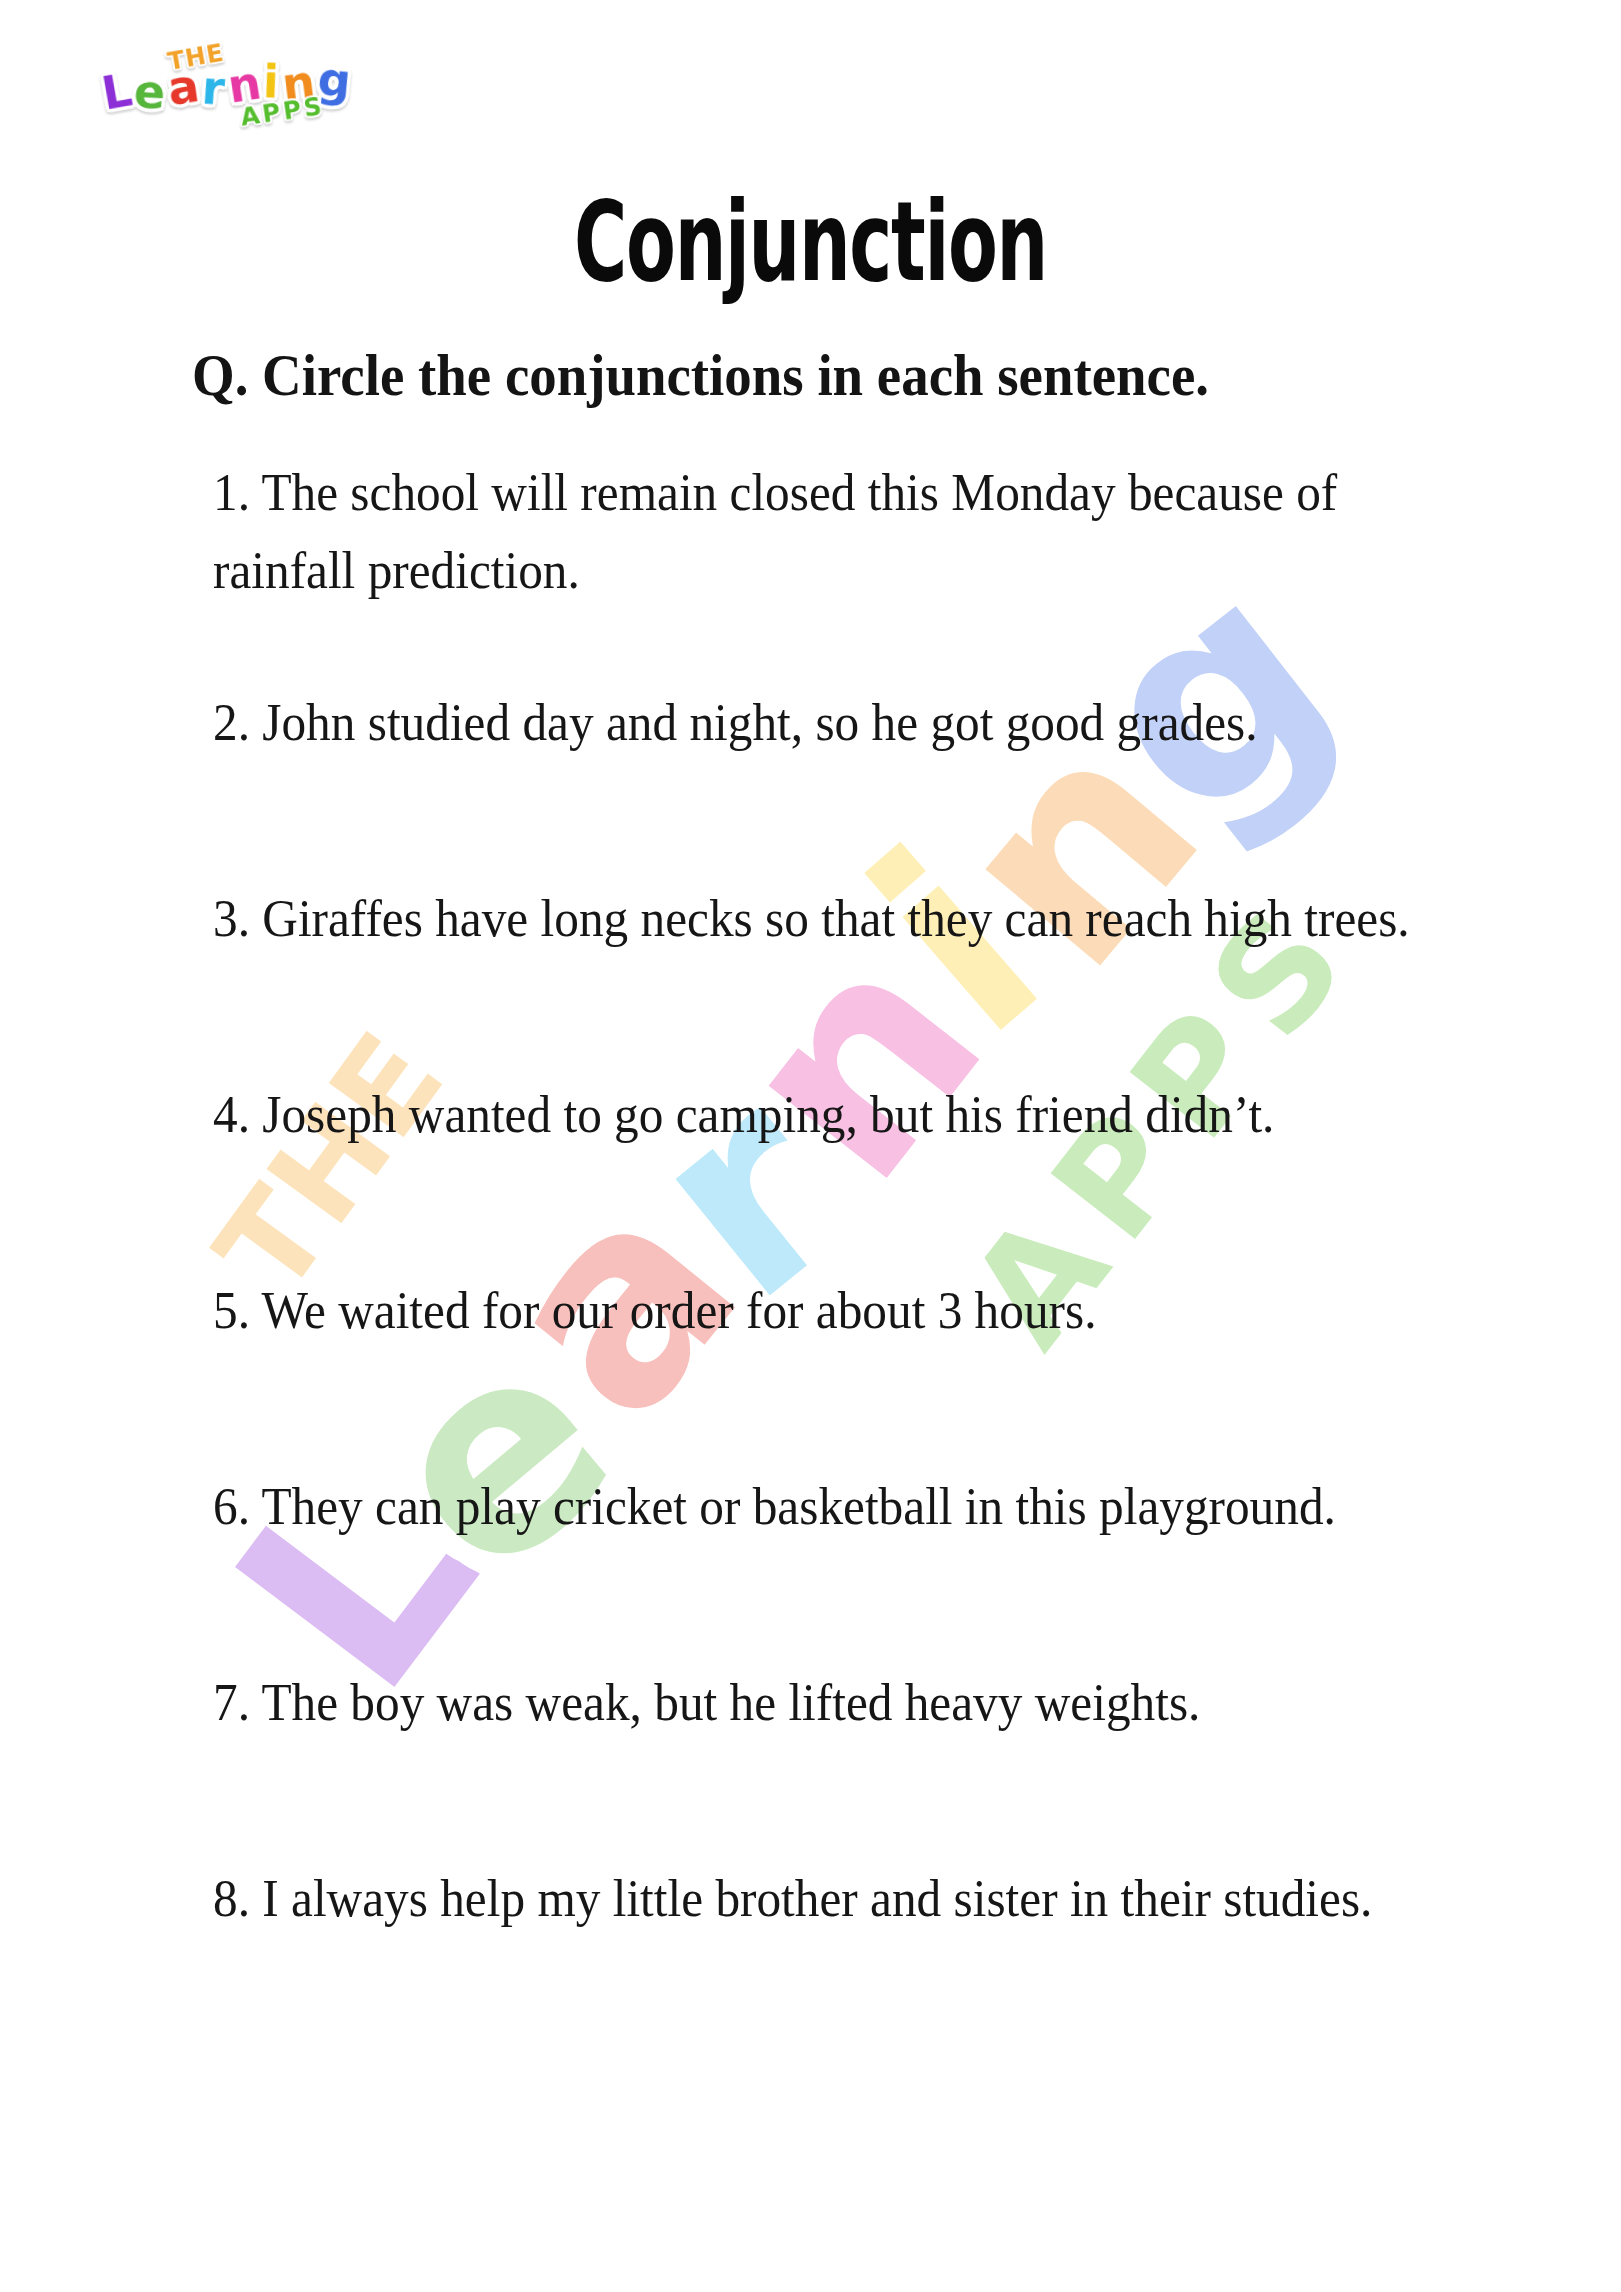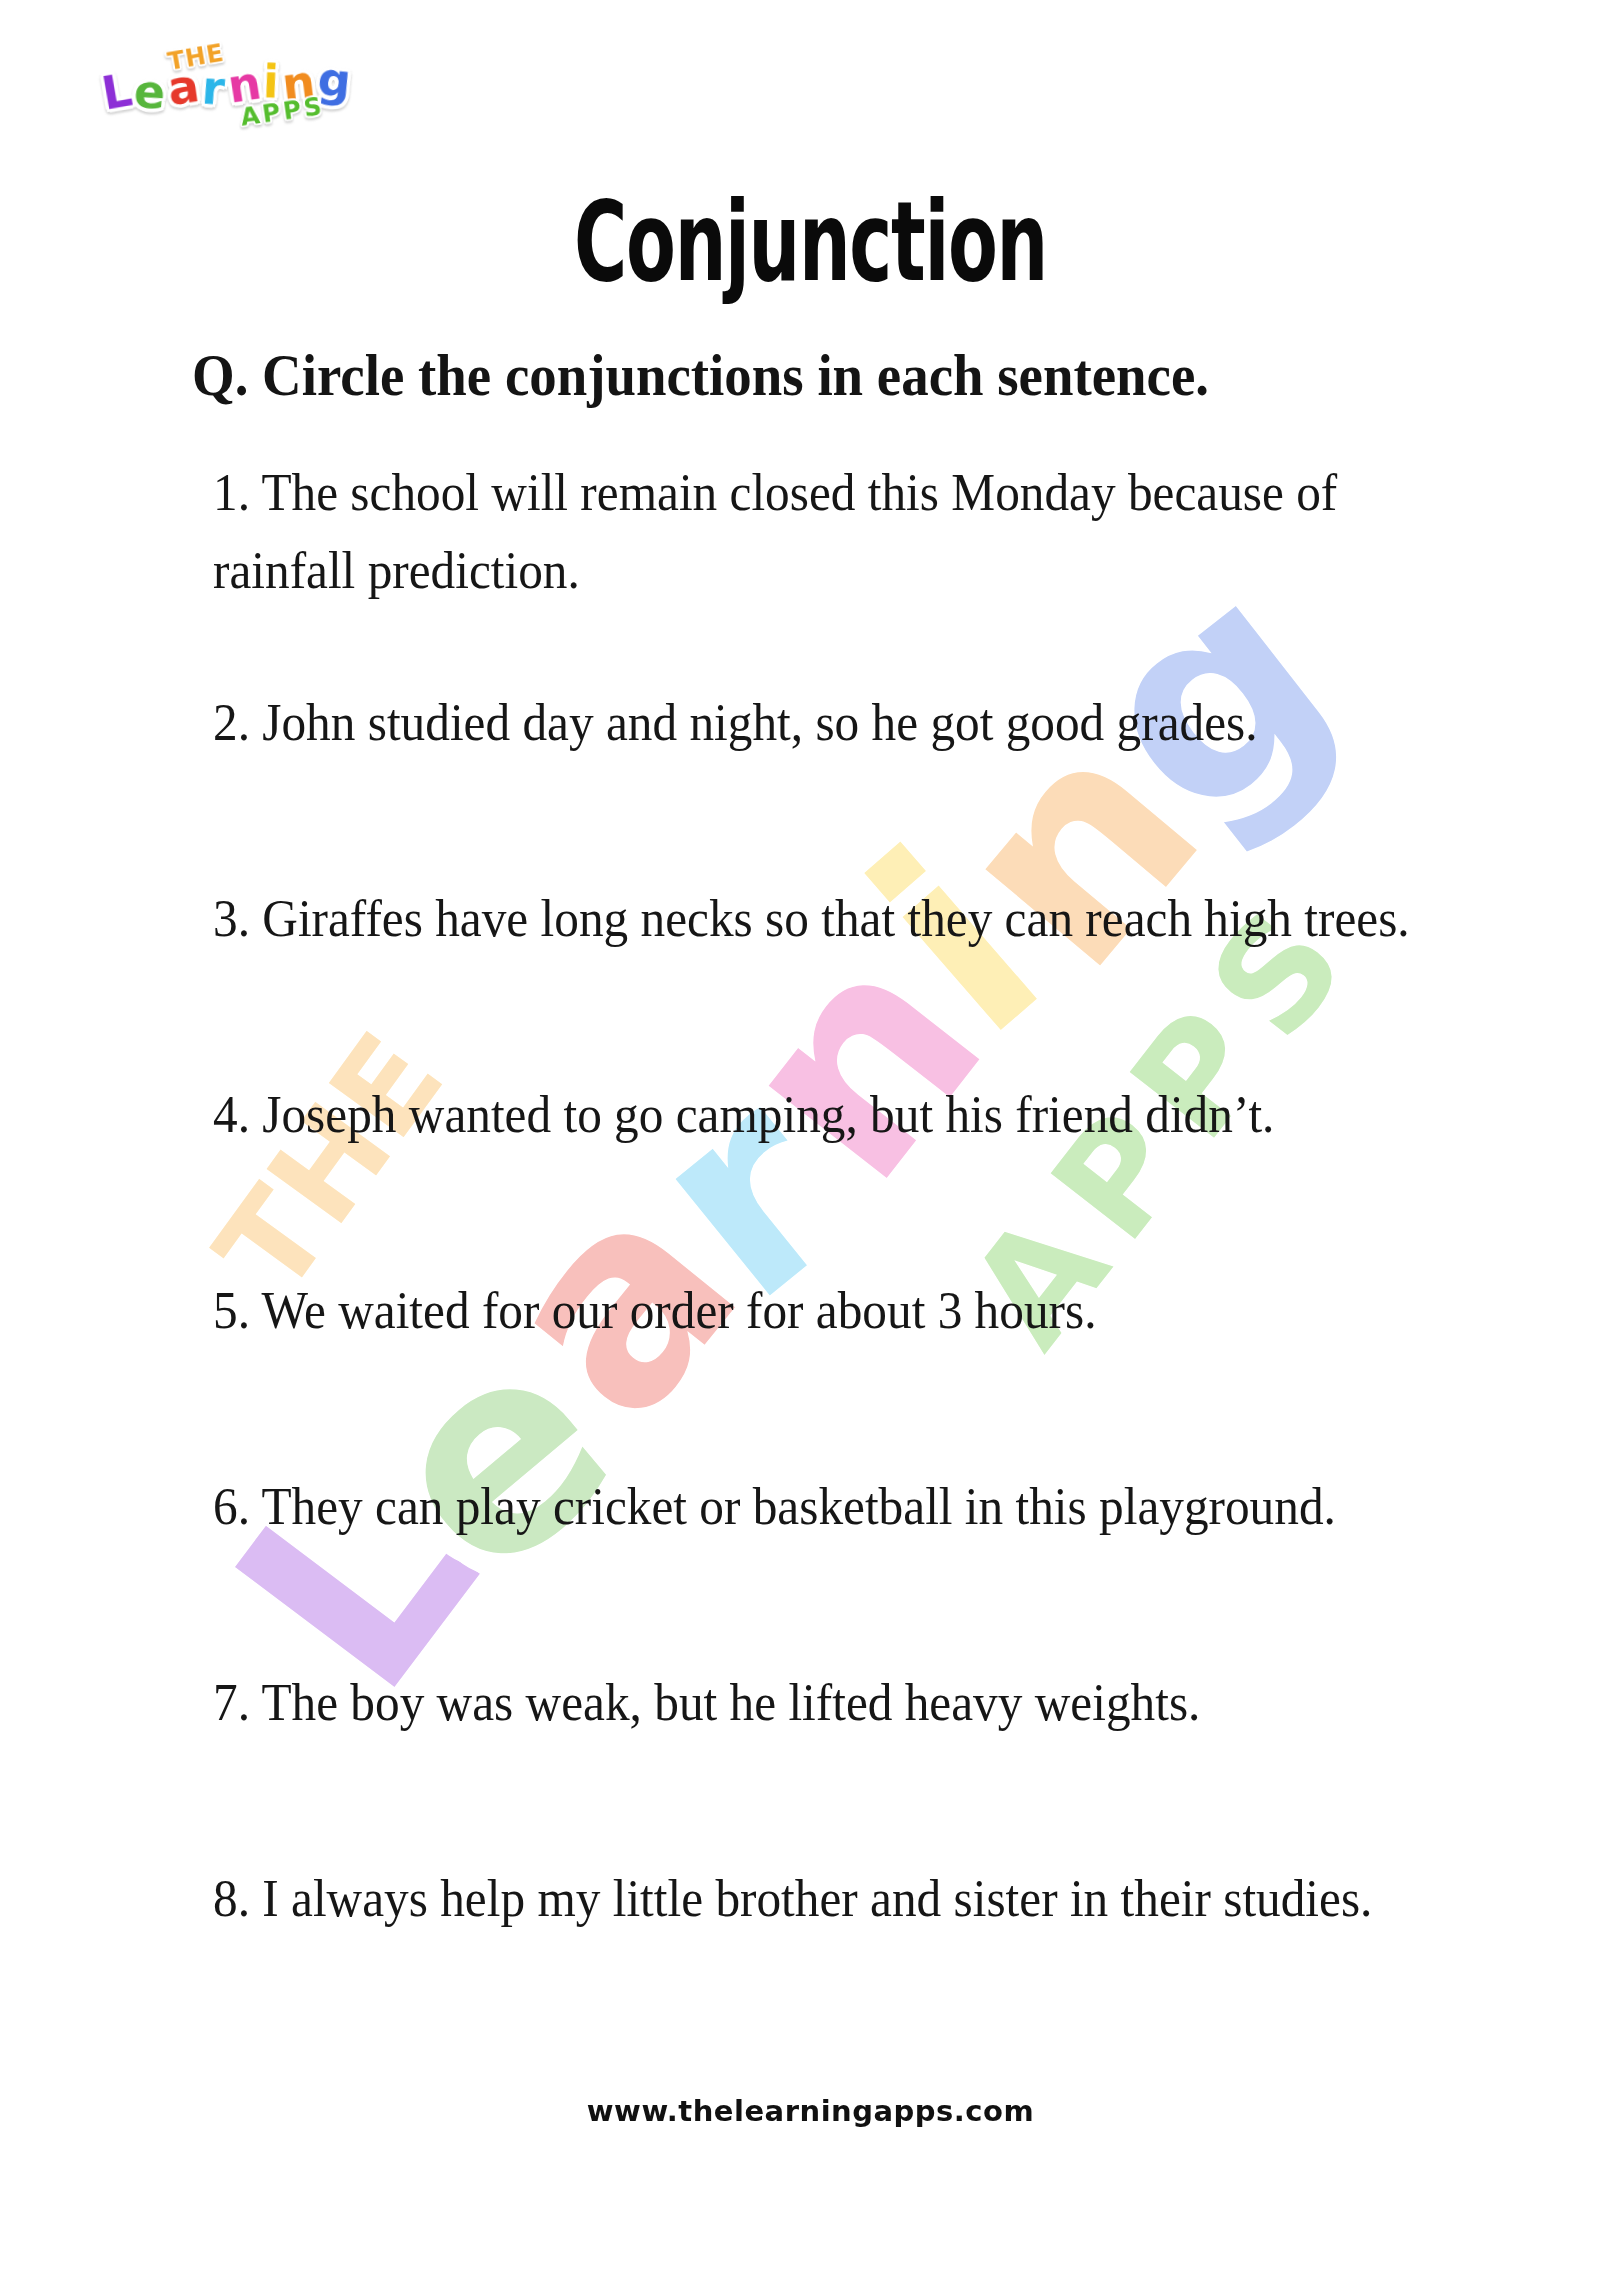--- a/index.html
+++ b/index.html
@@ -196,16 +196,15 @@
     <li>
       <span>7.</span>
       <span>The boy was weak, but he lifted heavy weights.</span>
     </li>
     <li>
       <span>8.</span>
       <span>I always help my little brother and sister in their studies.</span>
     </li>
   </ol>
 
-  <div class="footer">www.thelearningapps.com</div>
 
 </div>
 
 
 </body></html>

